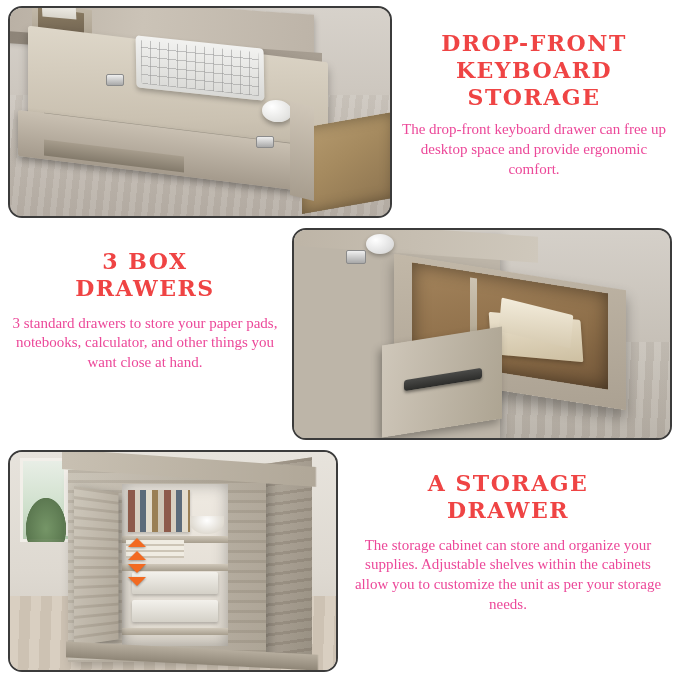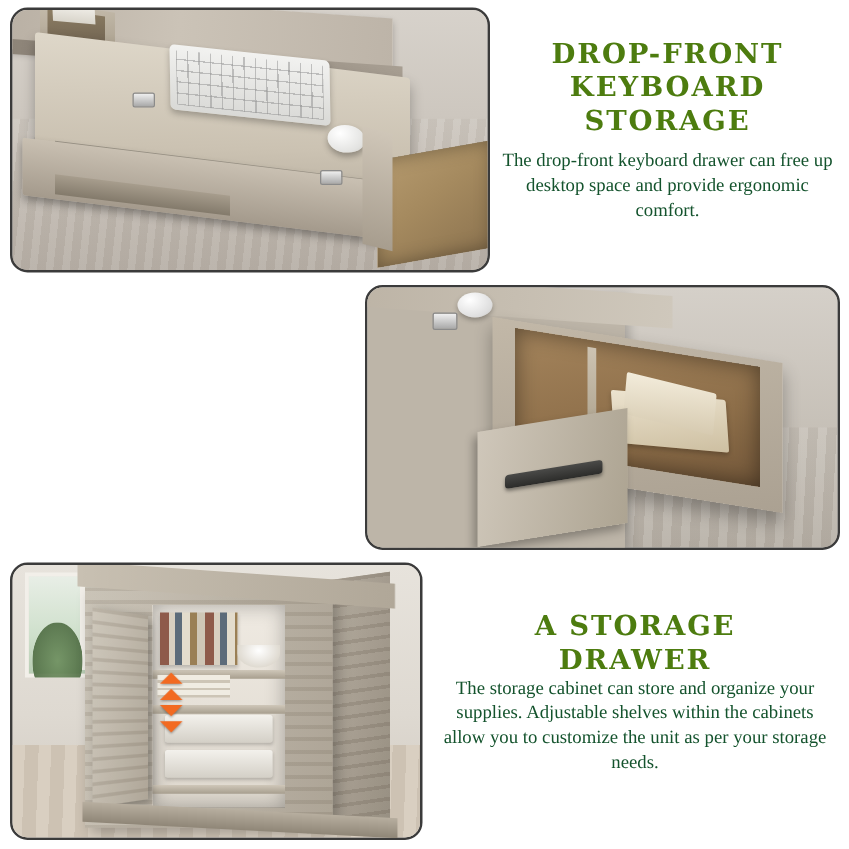--- a/index.html
+++ b/index.html
@@ -33,26 +33,26 @@
   .text-block {
     position: absolute;
     text-align: center;
     color: #1a1a1a;
   }
   .headline {
     font-family: "DejaVu Serif", serif;
     font-weight: bold;
     letter-spacing: 1.5px;
     line-height: 1.22;
-    color: #4d7c0f;
+    color: #ef4444;
   }
   .body-copy {
     font-family: "Liberation Serif", serif;
     line-height: 1.32;
-    color: #14532d;
+    color: #ec4899;
   }
 
   
   #panel-keyboard {
     left: 8px; top: 6px; width: 384px; height: 212px;
     background: linear-gradient(170deg,#cfcac3 0%, #c3bcb3 35%, #b9b2a9 100%);
   }
   .p1-wallfloor {
     position: absolute; inset: 0;
     background:
@@ -357,22 +357,22 @@
   
   #text-keyboard { left: 396px; top: 30px; width: 276px; }
   #text-keyboard .headline { font-size: 22px; }
   #text-keyboard .body-copy { font-size: 15px; margin-top: 10px; }
 
   #text-drawers { left: 8px; top: 248px; width: 274px; }
   #text-drawers .headline { font-size: 22px; }
   #text-drawers .body-copy { font-size: 15px; margin-top: 12px; }
 
   #text-cabinet { left: 348px; top: 470px; width: 320px; }
-  #text-cabinet .headline { font-size: 22px; margin-top: 18px; }
-  #text-cabinet .body-copy { font-size: 15px; }
+  #text-cabinet .headline { font-size: 22px; }
+  #text-cabinet .body-copy { font-size: 15px; margin-top: 12px; }
 </style>
 </head>
 <body>
 
 <div class="page">
 
   <div class="photo-card" id="panel-keyboard">
     <div class="p1-wallfloor"></div>
     <div class="p1-floor-texture"></div>
     <div class="p1-desk-top"></div>
@@ -411,20 +411,27 @@
     <div class="p2-hinge"></div>
     <div class="p2-drawer-open"></div>
     <div class="p2-drawer-inner"></div>
     <div class="p2-drawer-divider"></div>
     <div class="p2-papers"></div>
     <div class="p2-papers2"></div>
     <div class="p2-drawer-front"></div>
     <div class="p2-handle"></div>
   </div>
 
+  <div class="text-block" id="text-drawers">
+    <div class="headline">
+      <div>3 BOX</div>
+      <div>DRAWERS</div>
+    </div>
+    <div class="body-copy">3 standard drawers to store your paper pads, notebooks, calculator, and other things you want close at hand.</div>
+  </div>
 
   <div class="photo-card" id="panel-cabinet">
     <div class="p3-wall"></div>
     <div class="p3-window"></div>
     <div class="p3-window-bar"></div>
     <div class="p3-plant"></div>
     <div class="p3-floor"></div>
     <div class="p3-right-panel"></div>
     <div class="p3-cabinet-body"></div>
     <div class="p3-cavity"></div>

